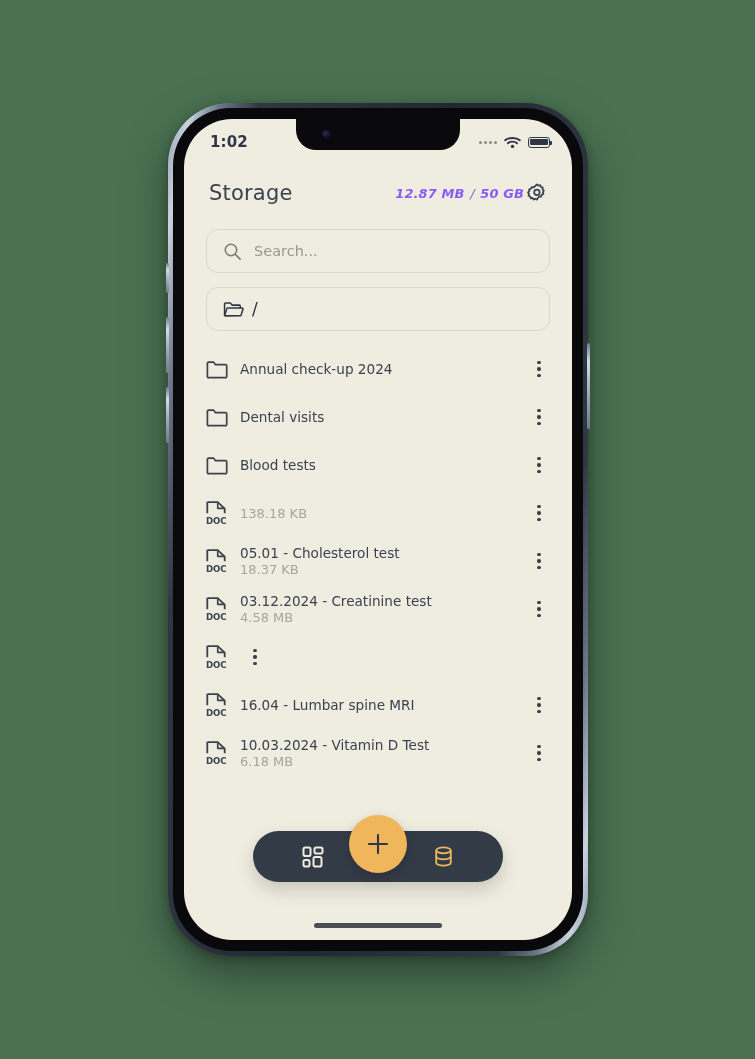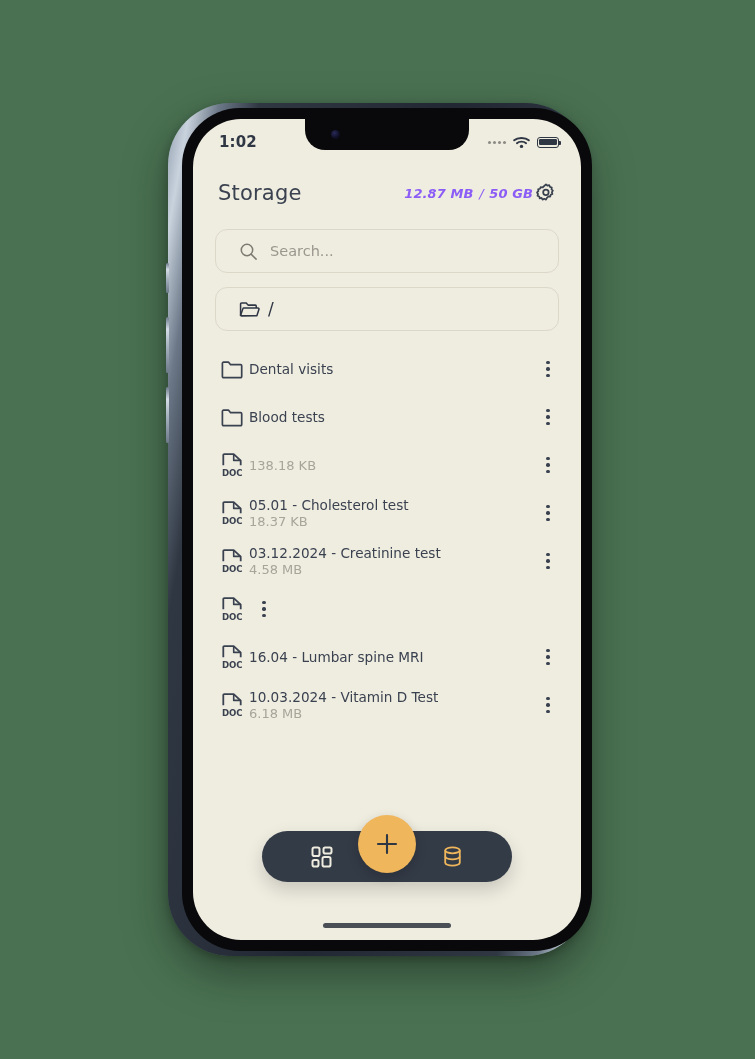--- a/index.html
+++ b/index.html
@@ -27,21 +27,21 @@
     background: linear-gradient(100deg,
         #8e9aab 0%, #c9d3de 4%, #6c7888 9%,
         #2f3742 16%, #222833 50%,
         #2f3742 84%, #6c7888 91%, #c9d3de 96%, #8e9aab 100%);
     box-shadow: 0 18px 46px rgba(0,0,0,0.38), 0 3px 10px rgba(0,0,0,0.25);
     padding: 5px;
   }
 
   #phone-bezel {
     position: absolute;
-    left: 14px; top: 5px;
+    left: 5px; top: 5px;
     width: 410px; height: 843px;
     border-radius: 58px;
     background: #09090b;
     padding: 11px;
   }
 
   #phone-screen {
     position: absolute;
     left: 11px; top: 11px;
     width: 388px; height: 821px;
@@ -170,21 +170,21 @@
   
   .pill-field {
     position: absolute;
     left: 22px; right: 22px;
     height: 44px;
     border: 1px solid #dcd8c9;
     border-radius: 12px;
     background: #efece0;
     display: flex;
     align-items: center;
-    padding: 0 23px;
+    padding: 0 16px;
     gap: 12px;
   }
   #search-field { top: 110px; }
   #breadcrumb-field { top: 168px; gap: 8px; }
 
   #search-placeholder {
     font-size: 14.5px;
     color: #9a978e;
   }
   #breadcrumb-path {
@@ -205,21 +205,20 @@
     display: flex;
     align-items: center;
     padding: 0 18px 0 22px;
     gap: 0;
   }
   .row-icon {
     width: 34px;
     flex-shrink: 0;
     display: flex;
     align-items: center;
-    justify-content: center;
   }
   .row-text {
     flex: 1;
     min-width: 0;
     display: flex;
     flex-direction: column;
     justify-content: center;
     gap: 1px;
   }
   .row-name {
@@ -359,20 +358,35 @@
 
       <div class="pill-field" id="breadcrumb-field">
         <svg width="21" height="19" viewBox="0 0 22 20">
           <path d="M1.6 16.2V4.1a1 1 0 0 1 1-1h5l1.9 2.3h7.6a1 1 0 0 1 1 1v1.9" fill="none" stroke="#2f3744" stroke-width="1.6" stroke-linejoin="round"></path>
           <path d="M1.6 16.2 4 9.2a1 1 0 0 1 .95-.7H20a1 1 0 0 1 .95 1.3l-2 6.2a1 1 0 0 1-.95.7H2.6a1 1 0 0 1-1-1Z" fill="none" stroke="#2f3744" stroke-width="1.6" stroke-linejoin="round"></path>
         </svg>
         <span id="breadcrumb-path">/</span>
       </div>
 
       <div id="file-list">
+          <div class="list-row">
+            <div class="row-icon">
+              <svg width="22" height="19" viewBox="0 0 22 19">
+  <path d="M1.4 16.6V3.3a1.1 1.1 0 0 1 1.1-1.1h5.1l2 2.5h10a1.1 1.1 0 0 1 1.1 1.1v10.8a1.1 1.1 0 0 1-1.1 1.1H2.5a1.1 1.1 0 0 1-1.1-1.1Z" fill="none" stroke="#3a4250" stroke-width="1.7" stroke-linejoin="round"></path>
+</svg>
+            </div>
+            <div class="row-text">
+              <div class="row-name">Annual check-up 2024</div>
+            </div>
+            <div class="row-menu">
+              <i></i>
+              <i></i>
+              <i></i>
+            </div>
+          </div>
           <div class="list-row">
             <div class="row-icon">
               <svg width="22" height="19" viewBox="0 0 22 19">
   <path d="M1.4 16.6V3.3a1.1 1.1 0 0 1 1.1-1.1h5.1l2 2.5h10a1.1 1.1 0 0 1 1.1 1.1v10.8a1.1 1.1 0 0 1-1.1 1.1H2.5a1.1 1.1 0 0 1-1.1-1.1Z" fill="none" stroke="#3a4250" stroke-width="1.7" stroke-linejoin="round"></path>
 </svg>
             </div>
             <div class="row-text">
               <div class="row-name">Dental visits</div>
             </div>
             <div class="row-menu">

